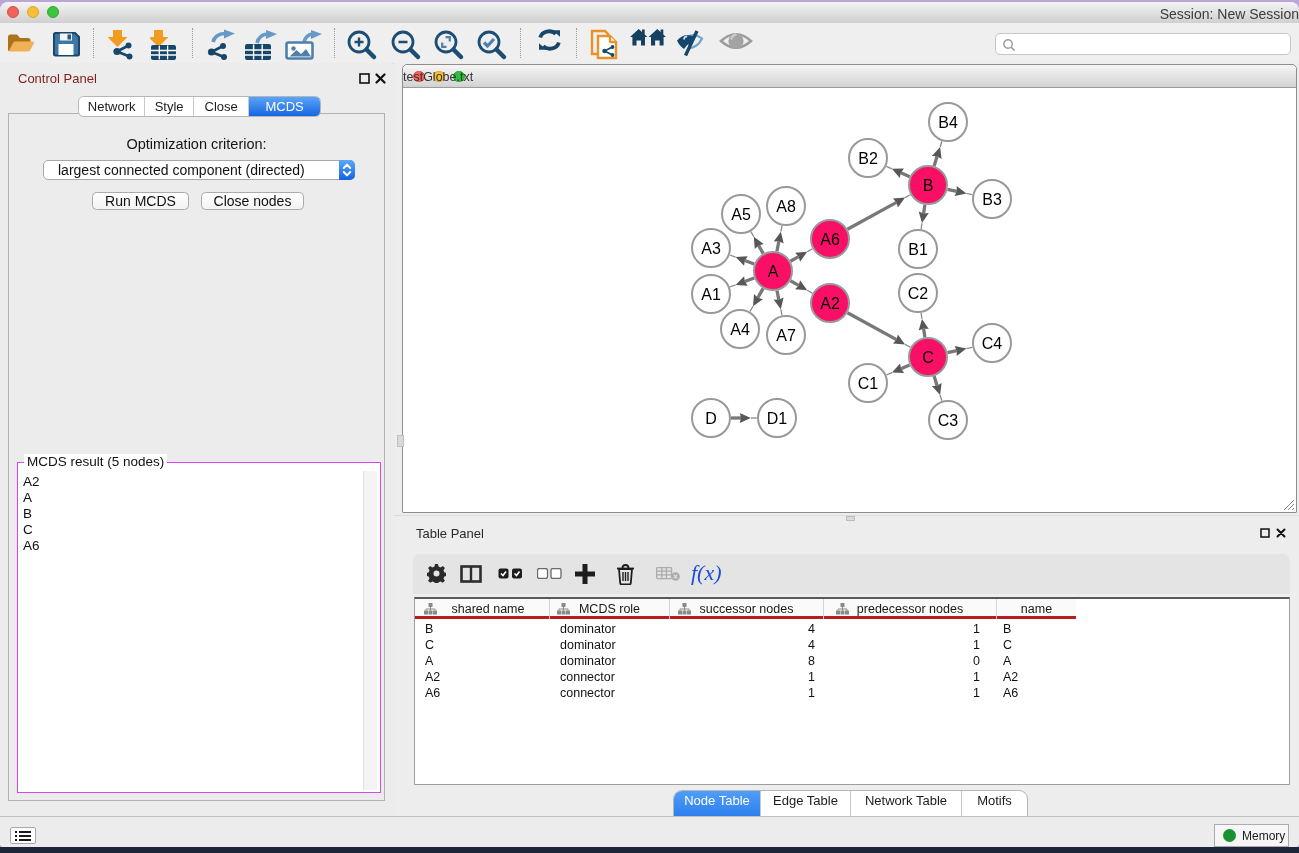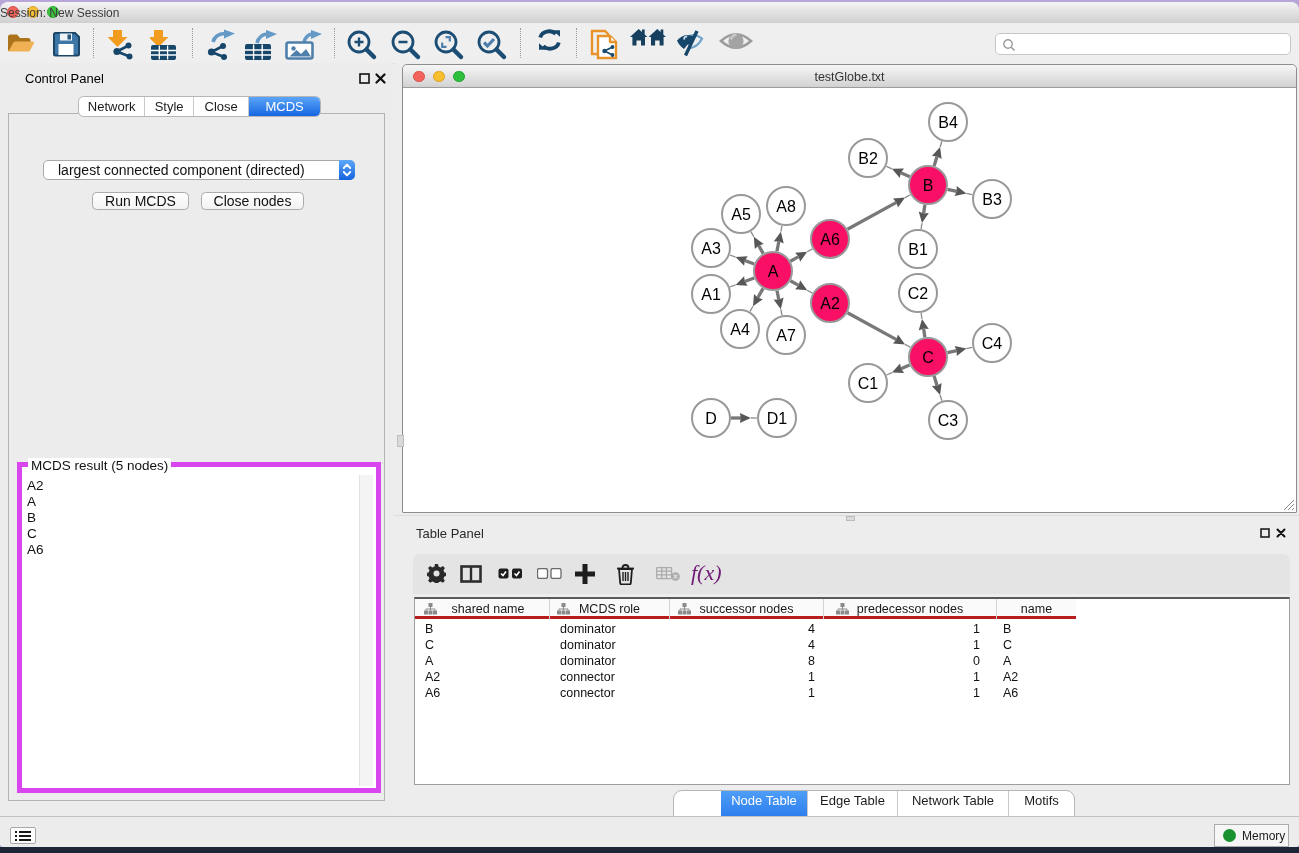--- a/index.html
+++ b/index.html
@@ -1,59 +1,59 @@
 <!DOCTYPE html>
 <html><head>
 <meta charset="utf-8">
 <style>
 * { margin:0; padding:0; box-sizing:border-box; }
 html,body { width:1299px; height:853px; overflow:hidden; }
 body { font-family:"Liberation Sans", sans-serif; background:#b9a6d8; position:relative; }
 #desk-bottom { position:absolute; left:0; right:0; top:847px; bottom:0; background:#1d2638; }
 #app { position:absolute; left:0; top:2px; width:1299px; height:845px; background:#ececec; border-radius:8px 8px 4px 4px; overflow:hidden; }
 #titlebar { position:absolute; left:0; top:0; width:100%; height:22px; background:linear-gradient(#f4f4f4,#cfcfcf); border-bottom:1px solid #999; border-radius:8px 8px 0 0; }
-#titlebar .title { position:absolute; left:0; right:0; top:4px; text-align:left; font-size:12px; color:#3c3c3c; }
+#titlebar .title { position:absolute; left:0; right:0; top:4px; text-align:right; font-size:14px; color:#3c3c3c; }
 .tl { position:absolute; top:3.5px; width:12px; height:12px; border-radius:50%; }
 #toolbar { position:absolute; left:0; top:21px; width:100%; height:41px; background:#efefef; border-bottom:1px solid #cdcdcd; }
 .tbi { position:absolute; top:6px; }
 .tsep { position:absolute; top:5px; height:30px; width:0; border-left:1px dotted #9a9a9a; }
 #search { position:absolute; left:995px; top:10px; width:296px; height:22px; background:#fff; border:1px solid #c6c6c6; border-radius:5px; }
 #cpanel { position:absolute; left:0; top:61px; width:393px; height:753px; background:#ececec; }
-#cpanel .hdr { position:absolute; left:25px; top:8px; font-size:13px; color:#000000; }
+#cpanel .hdr { position:absolute; left:18px; top:8px; font-size:13px; color:#7f1d1d; }
 #cp-box { position:absolute; left:8px; top:50px; width:377px; height:688px; border:1px solid #b2b2b2; background:#ececec; }
 #cp-tabs { position:absolute; left:78px; top:33px; width:243px; height:21px; background:#fff; border:1px solid #b6b6b6; border-radius:5.5px; display:flex; z-index:5; overflow:hidden; }
 #cp-tabs .seg { font-size:13px; color:#1c1c1c; text-align:center; line-height:19px; border-right:1px solid #c9c9c9; }
 #cp-tabs .seg:last-child { border-right:none; }
 #cp-tabs .sel { background:linear-gradient(#5ba5f8,#1766e2); color:#fff; }
 .optlabel { position:absolute; left:0; width:393px; top:72.5px; text-align:center; font-size:14.5px; color:#141414; }
 #dropdown { position:absolute; left:43px; top:97px; width:312px; height:20px; background:#fff; border:1px solid #a8a8a8; border-radius:5px; }
 #dropdown .txt { position:absolute; left:14px; top:1px; font-size:14px; color:#111; }
 #dropdown .cap { position:absolute; right:-1px; top:-1px; width:16px; height:20px; background:linear-gradient(#5ea8f9,#1463e0); border-radius:0 5px 5px 0; }
 .btn { position:absolute; height:18px; background:linear-gradient(#ffffff,#f2f2f2); border:1px solid #ababab; border-radius:4.5px; font-size:14px; color:#111; text-align:center; line-height:16px; }
-#fieldset { position:absolute; left:17px; top:399px; width:364px; height:331px; border:5px solid #d946ef; background:#fff; }
+#fieldset { position:absolute; left:17px; top:399px; width:364px; height:331px; border:1px solid #d946ef; background:#fff; }
 #fieldset .legend { position:absolute; left:6px; top:-9px; background:#fff; padding:0 3px; font-size:13.5px; color:#111; }
 #fieldset .scroll { position:absolute; right:3px; top:8px; width:14px; bottom:2px; background:#f4f4f4; border-left:1px solid #e2e2e2; }
 #fieldset ul { list-style:none; position:absolute; left:5px; top:11px; font-size:13.5px; color:#111; }
 #fieldset li { height:16.1px; }
 #rightarea { position:absolute; left:394px; top:61px; width:905px; height:753px; background:#ededed; }
 #netwin { position:absolute; left:8px; top:1px; width:895px; height:449px; background:#fff; border:1px solid #8d8d8d; border-radius:5px 5px 1px 1px; }
 #netwin .bar { position:absolute; left:0; top:0; width:100%; height:23px; background:linear-gradient(#f6f6f6,#d2d2d2); border-bottom:1px solid #9c9c9c; border-radius:5px 5px 0 0; }
-#netwin .bar .t { position:absolute; left:0; right:0; top:5px; text-align:center; font-size:12.5px; color:#333; }
+#netwin .bar .t { position:absolute; left:0; right:0; top:5px; font-size:12.5px; color:#333; }
 #netwin .lt { position:absolute; top:5.5px; width:11.5px; height:11.5px; border-radius:50%; }
 #canvas { position:absolute; left:1px; top:24px; width:891px; height:423px; background:#fff; overflow:hidden; }
 #tpanel { position:absolute; left:0px; top:452px; width:905px; height:301px; background:#ededed; border-top:1px solid #dcdcdc; }
 #tpanel .hdr { position:absolute; left:22px; top:10px; font-size:13px; color:#2a2a2a; }
 #ttool { position:absolute; left:19px; top:38px; width:877px; height:40px; background:#e4e4e4; border-radius:7px 7px 0 0; }
 #tbl { position:absolute; left:20px; top:81px; width:876px; height:188px; background:#fff; border:1px solid #9e9e9e; border-top:2px solid #5a5a5a; }
 #tblhead { position:absolute; left:0; top:0; width:661px; height:20px; background:#fafafa; border-bottom:3px solid #b91c1c; font-size:12.5px; color:#1a1a1a; }
 #tblhead .cell { position:absolute; top:0; height:20px; border-right:1px solid #d4d4d4; }
 #tblhead .lbl { position:absolute; top:3px; width:100%; text-align:center; }
 .trow { position:absolute; left:0; width:100%; height:16.1px; font-size:12.5px; color:#111; }
 .trow span { position:absolute; }
-#btabs { position:absolute; left:279px; top:274px; height:38px; background:#fff; border:1px solid #b6b6b6; border-radius:9px; display:flex; overflow:hidden;padding-left:47px; }
+#btabs { position:absolute; left:279px; top:274px; height:38px; background:#fff; border:1px solid #b6b6b6; border-radius:9px; display:flex; overflow:hidden; }
 #btabs .seg { font-size:13px; color:#1c1c1c; text-align:center; line-height:19px; border-right:1px solid #c9c9c9; }
 #btabs .seg:last-child { border-right:none; }
 #btabs .sel { background:linear-gradient(#4f9ef8,#1e71e8); color:#fff; }
 #statusbar { position:absolute; left:0; top:814px; width:100%; height:31px; background:#ececec; border-top:1px solid #c2c2c2; }
 #listbtn { position:absolute; left:10px; top:10px; width:26px; height:17px; background:#fdfdfd; border:1px solid #a8a8a8; border-radius:2px; }
 #membtn { position:absolute; right:10px; top:7px; width:75px; height:23px; background:#f6f6f6; border:1px solid #ababab; display:flex; align-items:center;text-align:right; }
 #membtn .dot { width:13px; height:13px; border-radius:50%; background:#1b9232; margin-left:8px; }
 #membtn .t { font-size:12px; color:#1a1a1a; margin-left:6px; }
 </style>
 </head>
@@ -193,20 +193,21 @@
   <svg style="position:absolute;left:375px;top:10px" width="11" height="11" viewBox="0 0 11 11">
         <path d="M1.5 1.5 L9.5 9.5 M9.5 1.5 L1.5 9.5" stroke="#111" stroke-width="2.2" stroke-linecap="round"></path>
       </svg>
   <div id="cp-box"></div>
   <div id="cp-tabs">
     <div class="seg" style="width:72px">Network</div>
     <div class="seg" style="width:53px">Style</div>
     <div class="seg" style="width:60px">Close</div>
     <div class="seg sel" style="width:77px">MCDS</div>
   </div>
+  <div class="optlabel">Optimization criterion:</div>
   <div id="dropdown">
     <div class="txt">largest connected component (directed)</div>
     <div class="cap"><svg width="14" height="18" viewBox="0 0 14 18" style="margin:1px 0 0 1px">
       <path d="M3.8 7 L7 3.6 L10.2 7 M3.8 11 L7 14.4 L10.2 11" fill="none" stroke="#fff" stroke-width="1.9" stroke-linecap="round" stroke-linejoin="round"></path>
           </svg></div>
   </div>
   <div class="btn" style="left:92px;top:129px;width:97px">Run MCDS</div>
   <div class="btn" style="left:201px;top:129px;width:103px">Close nodes</div>
   <div id="fieldset">
     <div class="legend">MCDS result (5 nodes)</div>
@@ -376,21 +377,21 @@
         <path d="M7 9 v9 M9.5 9 v9 M12 9 v9" stroke="#1d1d1d" stroke-width="1.4"></path>
       </svg>
       <svg style="position:absolute;left:243px;top:13px" width="24" height="14" viewBox="0 0 24 14">
         <g stroke="#ababab" fill="none" stroke-width="1.3">
           <rect x="0.6" y="0.6" width="15" height="11" rx="1"></rect>
           <path d="M0.6 4.2 h15 M0.6 7.8 h15 M5.8 0.6 v11 M10.4 0.6 v11"></path>
         </g>
         <circle cx="19.5" cy="9.5" r="4.3" fill="#ababab"></circle>
         <path d="M17.7 7.7 l3.6 3.6 M21.3 7.7 l-3.6 3.6" stroke="#e4e4e4" stroke-width="1.2"></path>
       </svg>
-      <div style="position:absolute;left:278px;top:6px;font-family:'Liberation Serif',serif;font-style:italic;font-size:22px;color:#701a75;">f(x)</div>
+      <div style="position:absolute;left:278px;top:6px;font-family:'Liberation Serif',serif;font-style:italic;font-size:22px;color:#1d4ed8;">f(x)</div>
     </div>
     <div id="tbl">
       <div id="tblhead">
         <div class="cell" style="left:0;width:135px">
               <span class="lbl" style="padding-left:12px">shared name</span>
             </div>
         <div class="cell" style="left:135px;width:120px">
               <span class="lbl">MCDS role</span>
             </div>
         <div class="cell" style="left:255px;width:154px">

